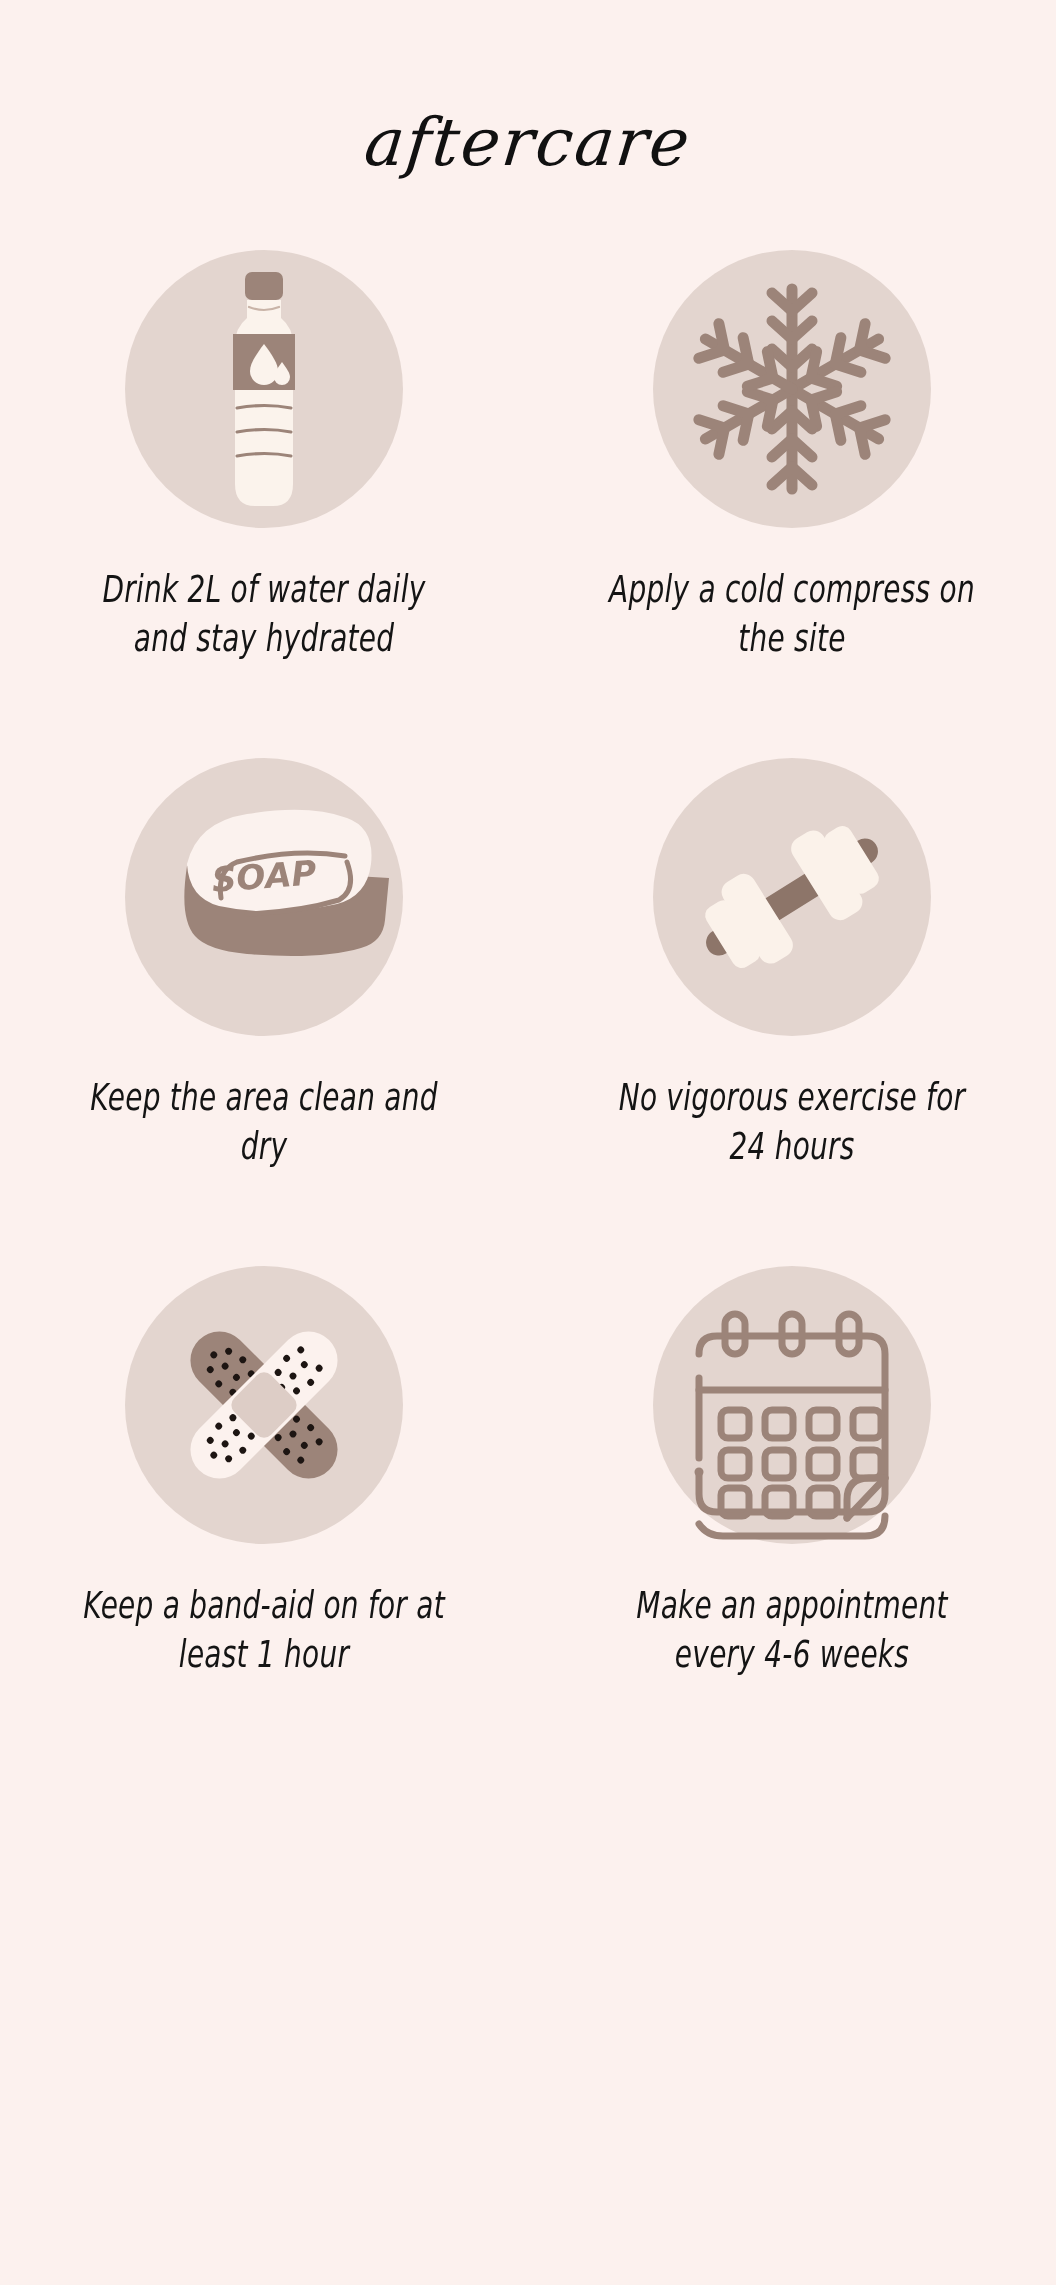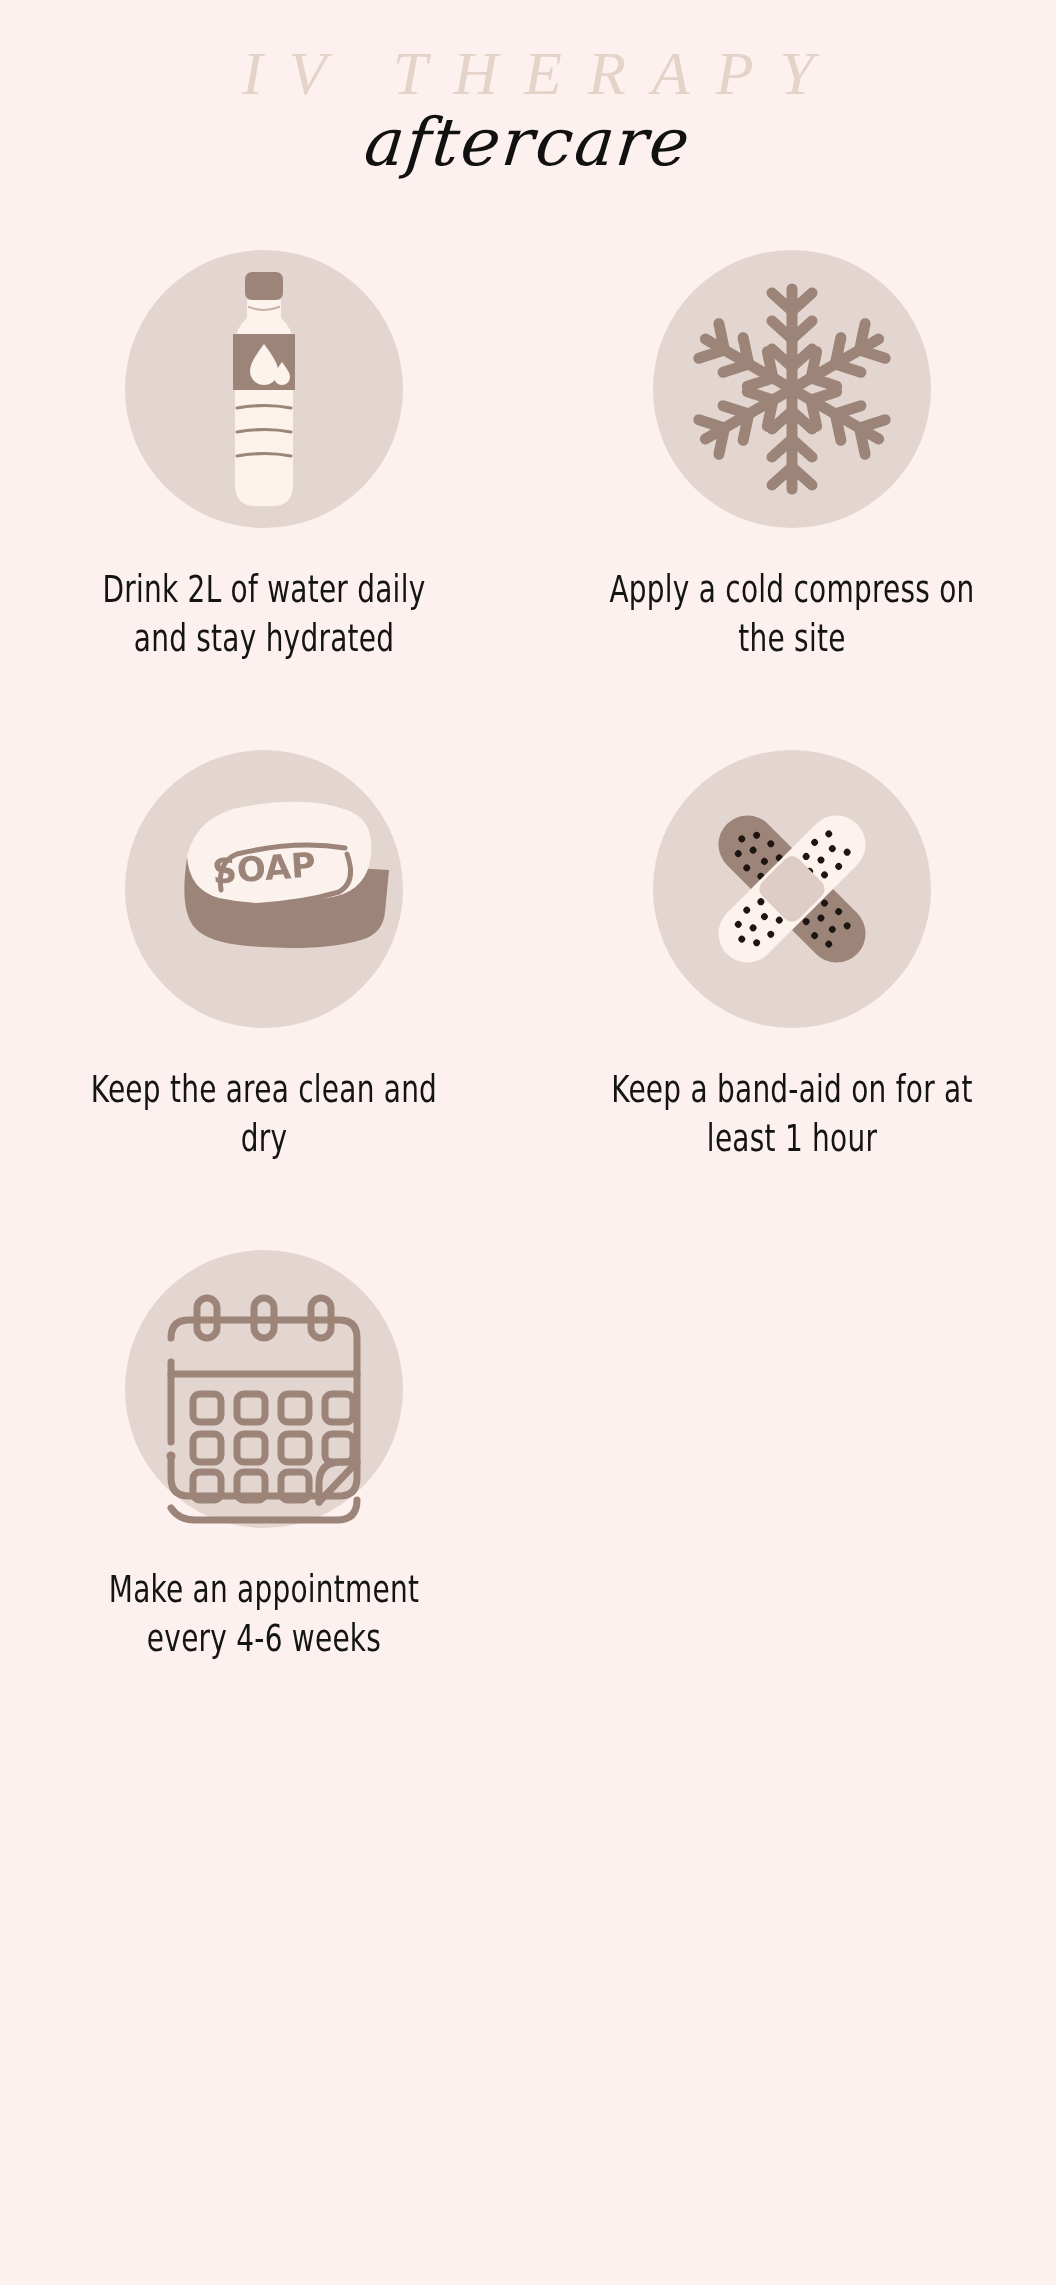--- a/index.html
+++ b/index.html
@@ -59,21 +59,22 @@
     transform: skewX(-6deg);
   }
 
   
   .grid {
     position: relative;
     width: 1056px;
     display: grid;
     grid-template-columns: 528px 528px;
     grid-auto-rows: 500px;
-    row-gap: 0;
+    row-gap: 8px;
+    font-style: italic;
   }
 
   .cell {
     position: relative;
     display: flex;
     flex-direction: column;
     align-items: center;
   }
 
   .icon-circle {
@@ -102,21 +103,20 @@
     transform: scaleX(0.84);
     transform-origin: center top;
   }
 </style>
 </head>
 <body>
 
 <div class="page">
 
   <div class="header">
-    <div class="title-top">IV THERAPY</div>
     <div class="title-main">aftercare</div>
   </div>
 
   <div class="grid">
 
     <div class="cell">
       <div class="icon-circle">
         <span>
           <svg width="278" height="278" viewBox="0 0 278 278">
             <g>
@@ -197,20 +197,36 @@
               <path d="M222 104 q10 28 -8 38 q-40 12 -92 14" fill="none" stroke="#9c8479" stroke-width="5" stroke-linecap="round"></path>
               <text x="140" y="130" text-anchor="middle" font-family="DejaVu Sans, sans-serif" font-size="34" font-weight="700" fill="#9c8479" transform="rotate(-4 140 130)">SOAP</text>
             </g>
           </svg>
         </span>
       </div>
       <div class="caption">Keep the area clean and dry</div>
     </div>
 
 
+    <div class="cell">
+      <div class="icon-circle">
+        <span>
+          <svg width="278" height="278" viewBox="0 0 278 278">
+            <g transform="rotate(-32 139 139)">
+              <rect x="40" y="126" width="198" height="26" rx="13" fill="#8d7569"></rect>
+              <rect x="54" y="104" width="30" height="70" rx="10" fill="#fbf2ea"></rect>
+              <rect x="80" y="92" width="36" height="94" rx="12" fill="#fbf2ea"></rect>
+              <rect x="162" y="92" width="36" height="94" rx="12" fill="#fbf2ea"></rect>
+              <rect x="194" y="104" width="30" height="70" rx="10" fill="#fbf2ea"></rect>
+            </g>
+          </svg>
+        </span>
+      </div>
+      <div class="caption">No vigorous exercise for 24 hours</div>
+    </div>
 
     <div class="cell">
       <div class="icon-circle">
         <span>
           <svg width="278" height="278" viewBox="0 0 278 278">
             <g>
               <g transform="rotate(45 139 139)">
                 <rect x="47" y="110" width="184" height="58" rx="29" fill="#9c8479"></rect>
                 <g fill="#1d1512">
                   <circle cx="76" cy="126" r="3.4"></circle>

